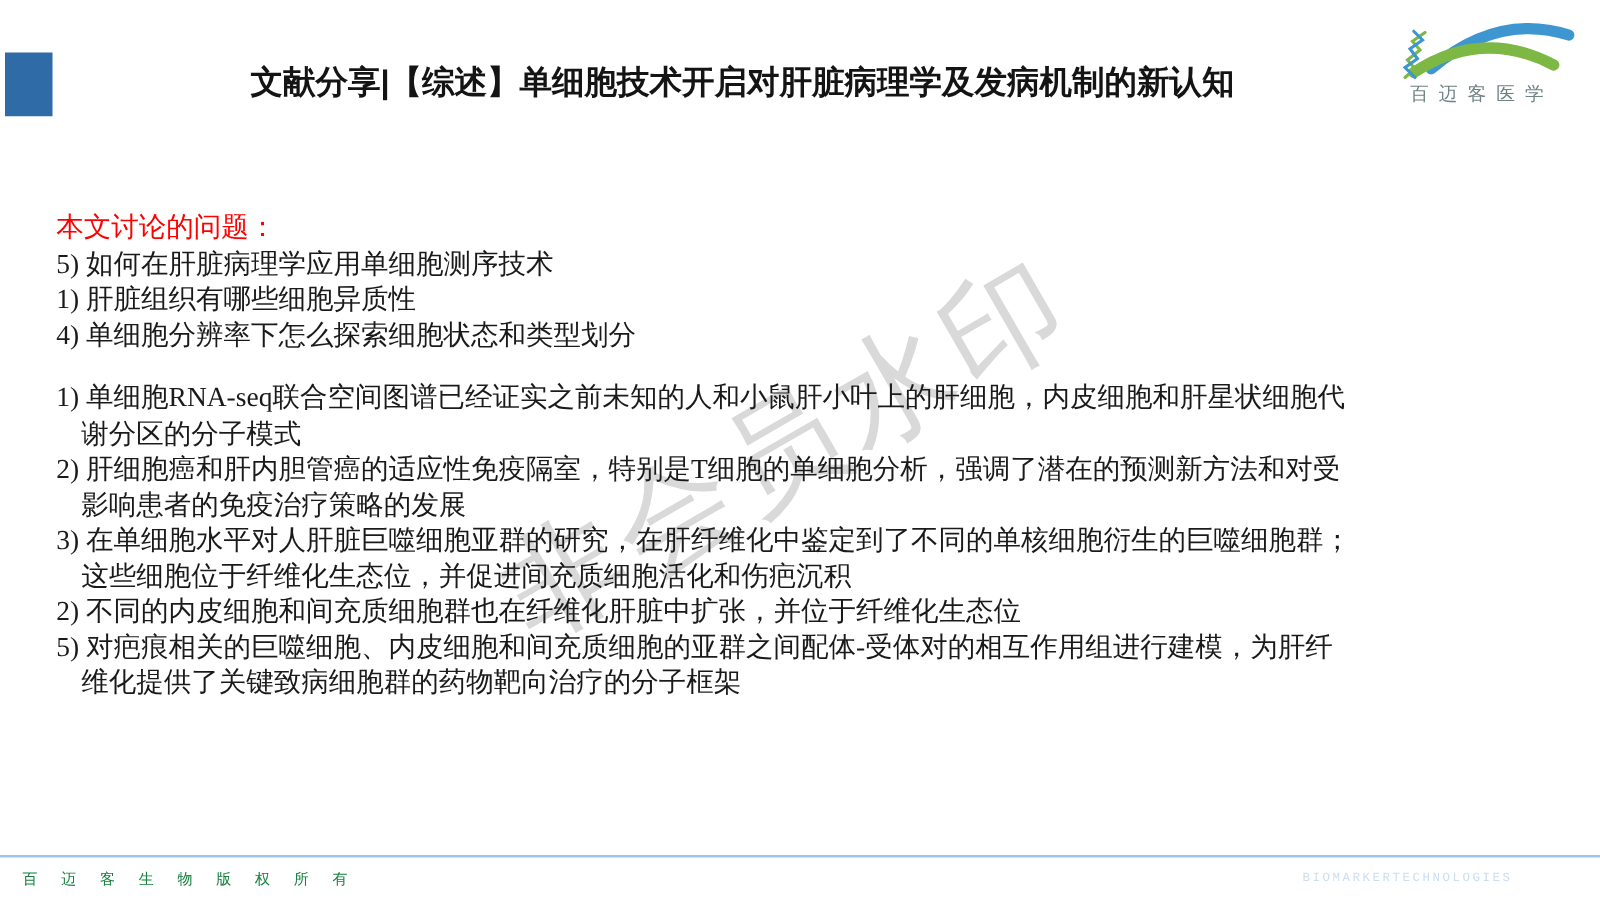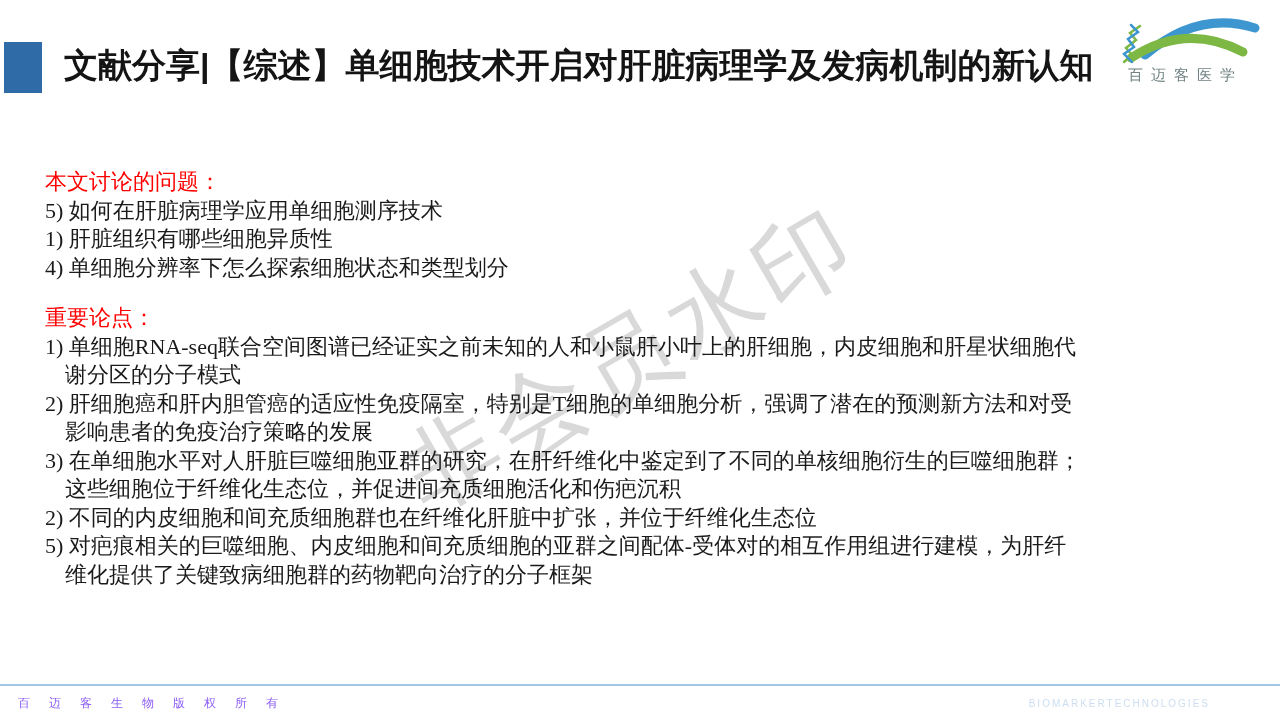--- a/index.html
+++ b/index.html
@@ -7,22 +7,23 @@
     position:relative; width:1280px; height:720px;
     background:#ffffff; overflow:hidden;
     font-family:"Liberation Serif","DejaVu Serif",serif;
   }
 
   
   .accent-square { position:absolute; left:4px; top:42px; width:38px; height:51px; background:#2f6ba6; }
   .slide-title {
     position:absolute; left:64px; top:46px; width:1060px;
     font-family:"Liberation Sans","DejaVu Sans",sans-serif;
-    font-weight:bold; font-size:34px; line-height:38px; color:#141414;
+    font-weight:bold; font-size:26px; line-height:38px; color:#141414;
     white-space:nowrap;
+    text-align:center;
   }
 
   
   .logo { position:absolute; left:1118px; top:8px; width:145px; height:85px; }
   .logo svg { position:absolute; left:0; top:0; }
   .logo-text {
     position:absolute; left:10px; top:58px;
     font-family:"Liberation Sans","DejaVu Sans",sans-serif;
     font-size:15px; letter-spacing:8px; color:#708283; white-space:nowrap;
   }
@@ -42,25 +43,25 @@
     transform:translate(-50%,-50%) rotate(-30deg);
     font-family:"Liberation Sans","DejaVu Sans",sans-serif;
     font-size:95px; letter-spacing:6px; color:#d9d9d9; white-space:nowrap;
   }
 
   
   .footer-line { position:absolute; left:0; top:684px; width:1280px; height:2px; background:#a0c6e2; }
   .footer-left {
     position:absolute; left:18px; top:695px;
     font-family:"Liberation Sans","DejaVu Sans",sans-serif;
-    font-size:12px; letter-spacing:19px; color:#8b5cf6; white-space:nowrap;
+    font-size:12px; letter-spacing:19px; color:#15803d; white-space:nowrap;
   }
   .footer-right {
     position:absolute; right:70px; top:698px;
-    font-family:Liberation Sans, sans-serif;
+    font-family:Liberation Mono, monospace;
     font-size:10px; letter-spacing:2px; color:#ccdef0; white-space:nowrap;
   }
 </style>
 </head>
 <body>
 
 <div class="slide">
 
   <div class="watermark">非会员水印</div>
 
@@ -80,21 +81,20 @@
   <div class="content">
 
     <div class="section">
       <p class="sec-heading">本文讨论的问题：</p>
       <p class="item">5) 如何在肝脏病理学应用单细胞测序技术</p>
       <p class="item">1) 肝脏组织有哪些细胞异质性</p>
       <p class="item">4) 单细胞分辨率下怎么探索细胞状态和类型划分</p>
     </div>
 
     <div class="section section-keypoints">
-      <p class="sec-heading">重要论点：</p>
       <p class="item">1) 单细胞RNA-seq联合空间图谱已经证实之前未知的人和小鼠肝小叶上的肝细胞，内皮细胞和肝星状细胞代
 谢分区的分子模式</p>
       <p class="item">2) 肝细胞癌和肝内胆管癌的适应性免疫隔室，特别是T细胞的单细胞分析，强调了潜在的预测新方法和对受
 影响患者的免疫治疗策略的发展</p>
       <p class="item">3) 在单细胞水平对人肝脏巨噬细胞亚群的研究，在肝纤维化中鉴定到了不同的单核细胞衍生的巨噬细胞群；
 这些细胞位于纤维化生态位，并促进间充质细胞活化和伤疤沉积</p>
       <p class="item">2) 不同的内皮细胞和间充质细胞群也在纤维化肝脏中扩张，并位于纤维化生态位</p>
       <p class="item">5) 对疤痕相关的巨噬细胞、内皮细胞和间充质细胞的亚群之间配体-受体对的相互作用组进行建模，为肝纤
 维化提供了关键致病细胞群的药物靶向治疗的分子框架</p>
     </div>

